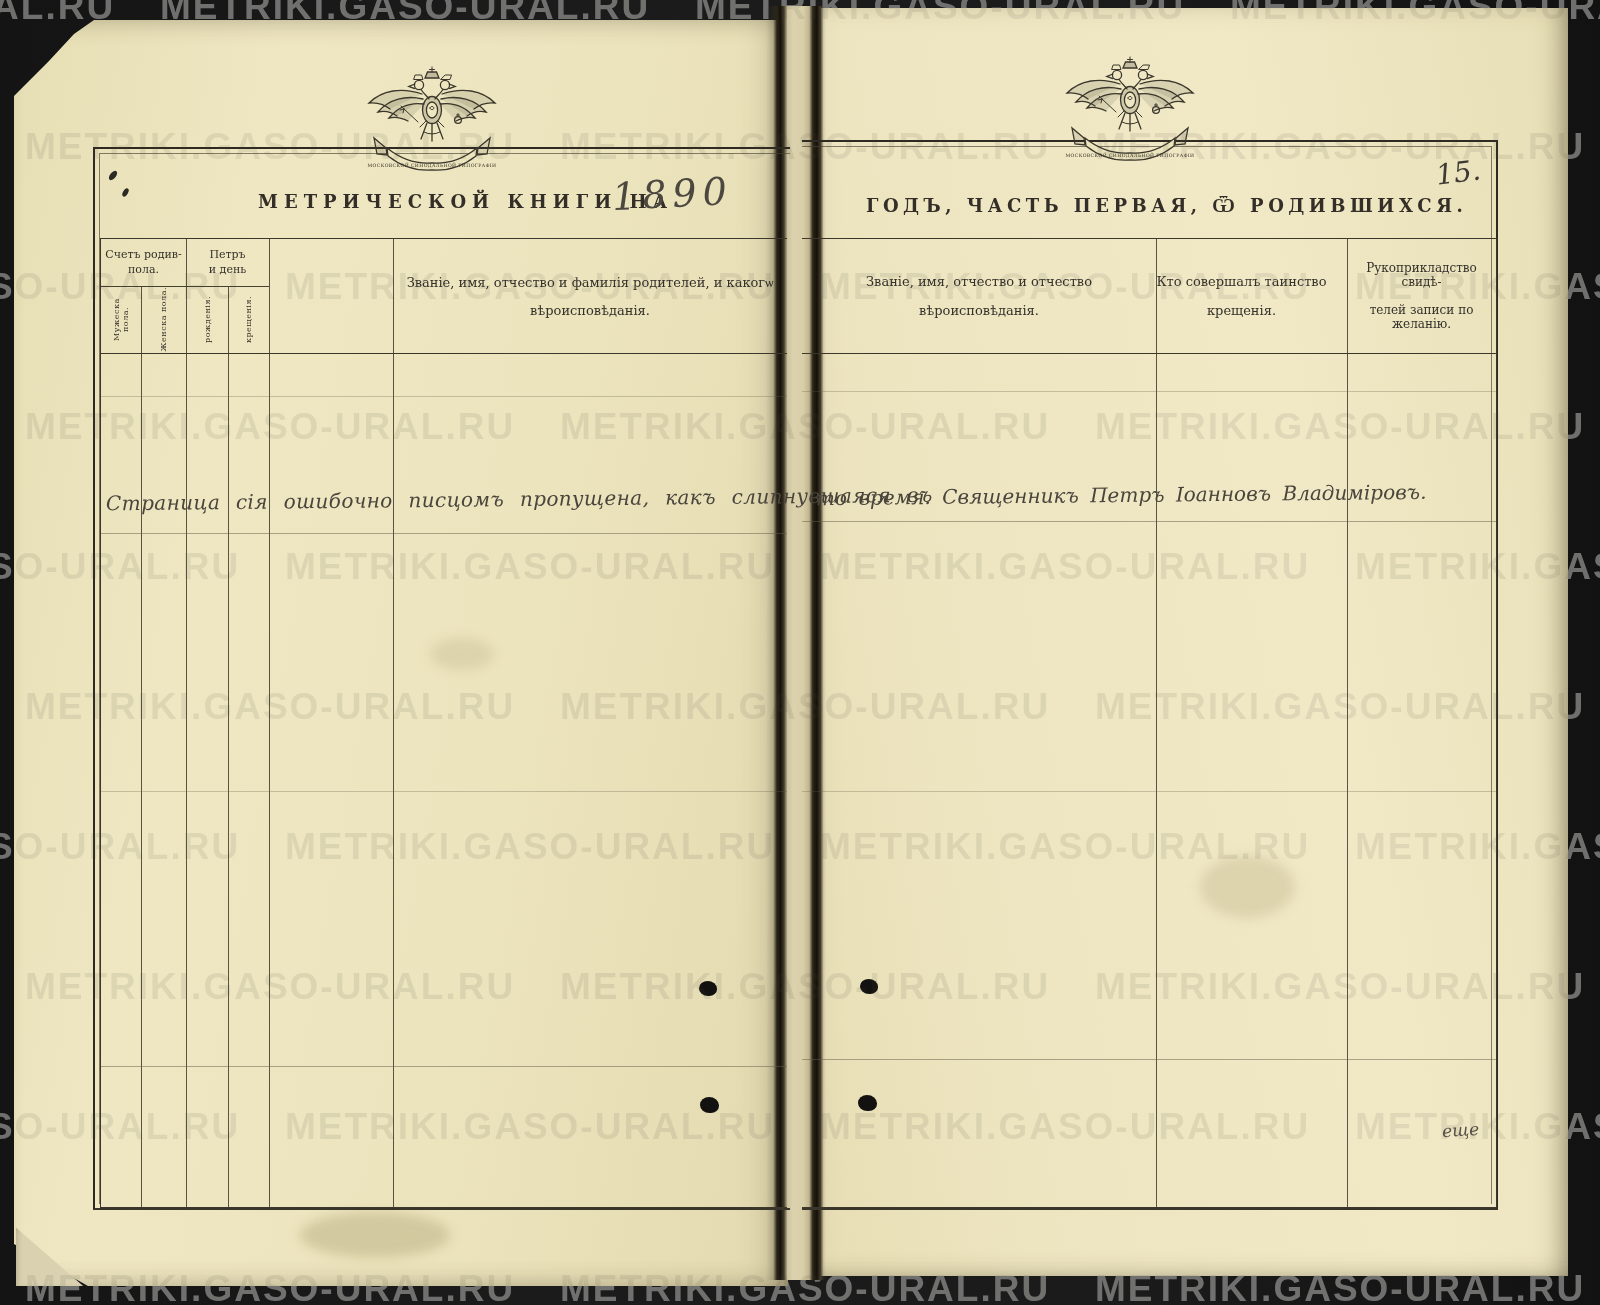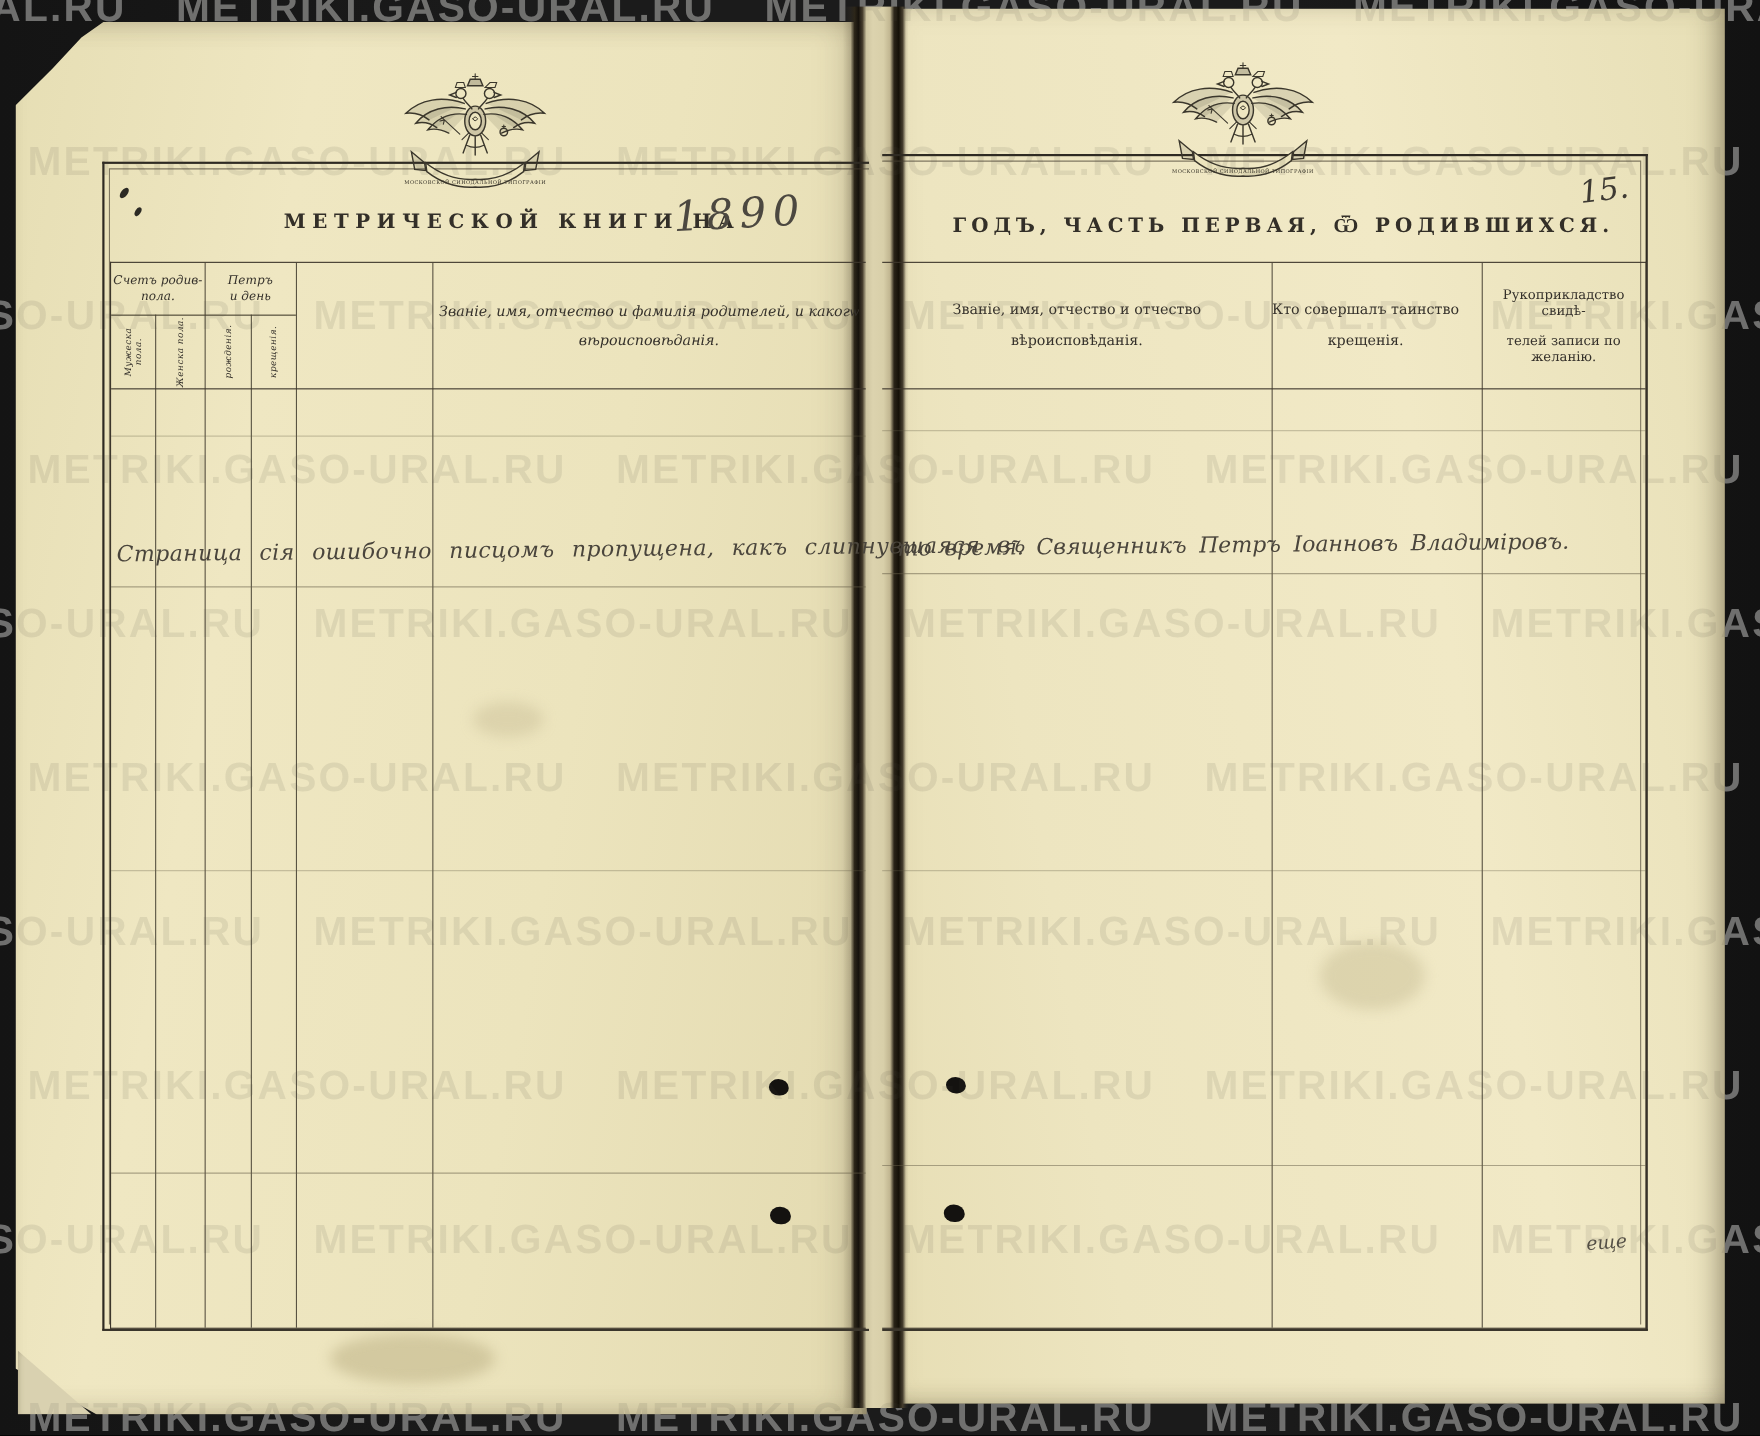--- a/index.html
+++ b/index.html
@@ -56,21 +56,21 @@
   .hw{position:absolute;z-index:7;font-style:italic;color:#4a453c;white-space:nowrap;}
   .year-hw{left:612px;top:172px;font-size:38px;letter-spacing:6px;transform:rotate(-3deg);color:#4c4840;}
   .pagenum{left:1436px;top:156px;font-size:28px;transform:rotate(-7deg);color:#3e3a33;}
   .hw-left{left:106px;top:487px;font-size:20px;word-spacing:9px;letter-spacing:.4px;transform:rotate(-.6deg);}
   .hw-right{left:816px;top:483px;font-size:20px;word-spacing:5px;transform:rotate(-.6deg);}
   .corner-note{left:1442px;top:1120px;font-size:17px;transform:rotate(-4deg);color:#555046;}
 
   
   .tbl{position:absolute;z-index:5;}
   .tbl-left{left:100px;top:238px;width:686px;height:968px;
-    border-left:1.5px solid #3c362b;border-top:1.5px solid #3c362b;border-bottom:1.5px solid #3c362b;font-style:italic;}
+    border-left:1.5px solid #3c362b;border-top:1.5px solid #3c362b;border-bottom:1.5px solid #3c362b;}
   .tbl-right{left:802px;top:238px;width:694px;height:968px;
     border-right:1.5px solid #3c362b;border-top:1.5px solid #3c362b;border-bottom:1.5px solid #3c362b;}
   .cl{position:absolute;top:0;bottom:0;width:1px;background:rgba(62,56,44,.85);}
   .cl.sub{top:47px;}
   .hb{position:absolute;left:0;right:0;top:114px;height:0;border-top:1.6px solid #3c362b;}
   .gs{position:absolute;left:0;top:47px;width:168px;height:0;border-top:1.2px solid #46402f;}
   .rl{position:absolute;left:0;right:0;height:0;border-top:1px solid rgba(100,92,70,.5);}
   .rl.f{border-top-color:rgba(100,92,70,.3);}
   .cell{position:absolute;display:flex;align-items:center;justify-content:center;
         text-align:center;color:#34302a;}

